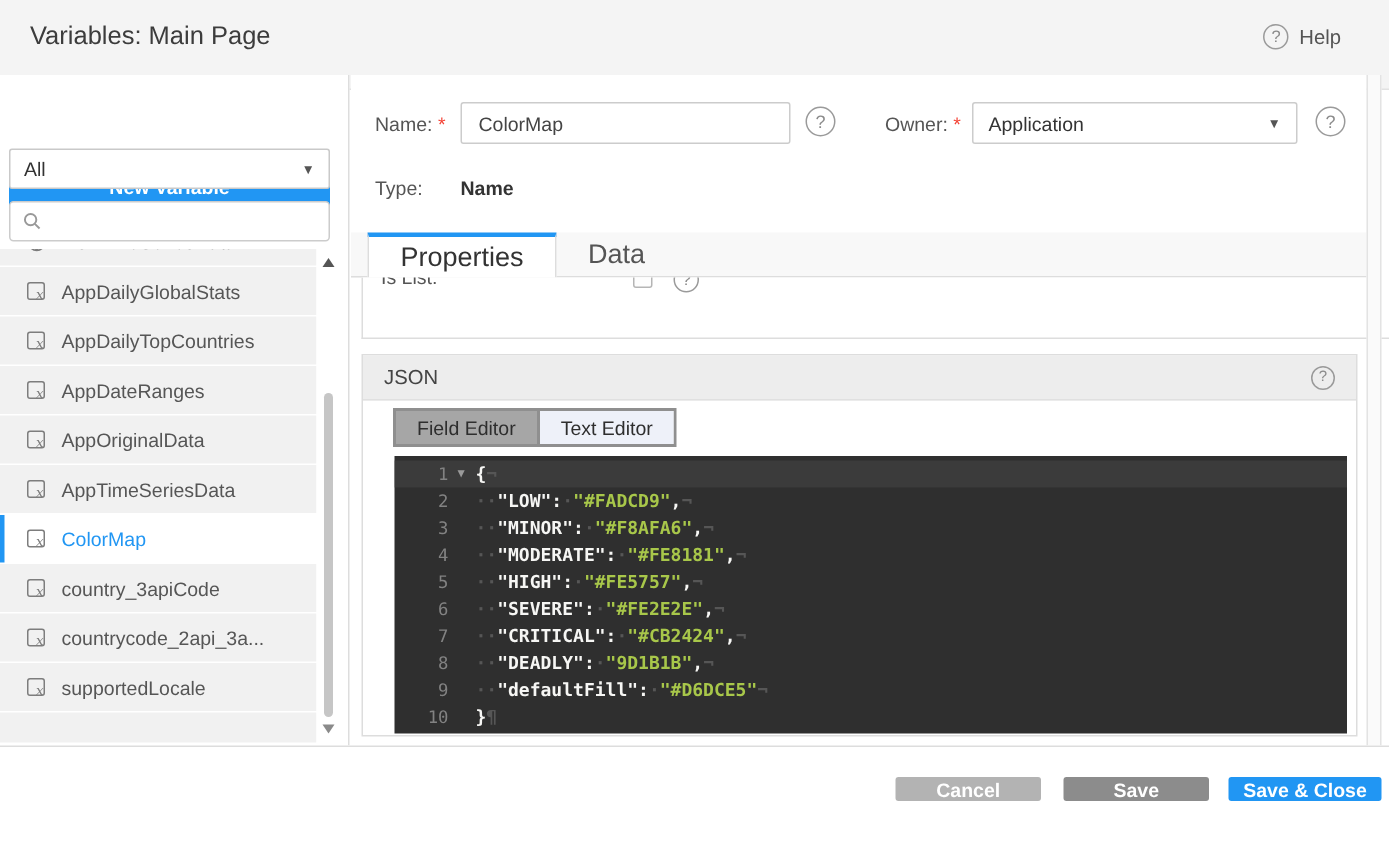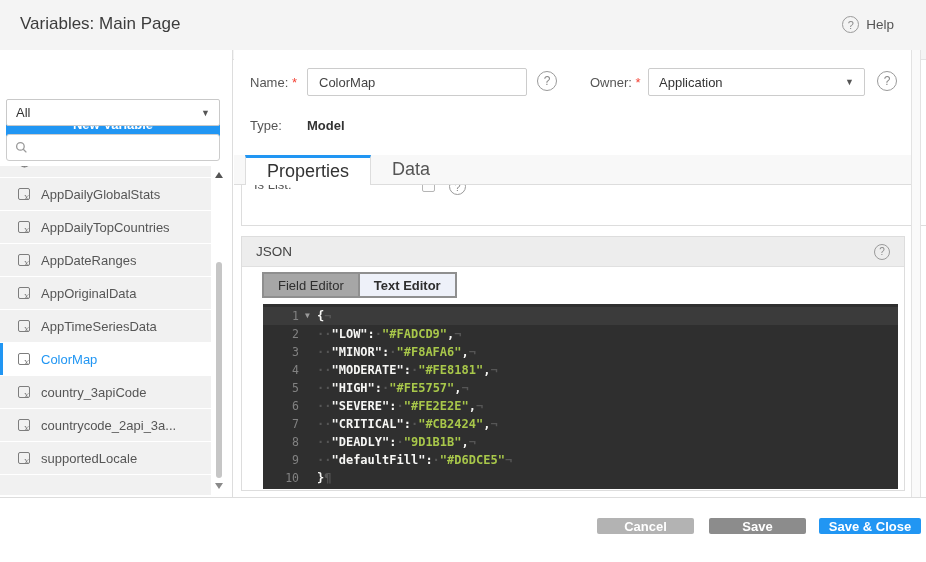--- a/index.html
+++ b/index.html
@@ -86,21 +86,21 @@
   .json-panel{position:absolute;left:7px;top:186px;width:664px;height:255px;box-sizing:border-box;
     border:1px solid var(--border);background:#fff;}
   .json-header{height:30px;background:#ededed;border-bottom:1px solid #e0e0e0;display:flex;
     align-items:center;justify-content:space-between;padding:13px 14px;box-sizing:border-box;}
   .json-title{font-size:13.5px;color:#444;}
   .json-body{position:relative;height:223px;}
   .seg-control{position:absolute;left:20px;top:5px;display:flex;border:2px solid #8f8f8f;
     box-sizing:border-box;height:26px;}
   .seg-btn{display:flex;align-items:center;padding:0 14px;font-size:13px;color:#2e2e2e;cursor:pointer;}
   .seg-btn.seg-field{background:#a6a6a6;}
-  .seg-btn.seg-text{background:#eef1f9;border-left:2px solid #8f8f8f;font-weight:bold;}
+  .seg-btn.seg-text{background:#eef1f9;border-left:2px solid #8f8f8f;}
   
   .code-editor{position:absolute;left:21px;top:37px;width:635px;height:185px;background:#2f2f2f;
     overflow:hidden;font-family:"DejaVu Sans Mono",monospace;font-size:12px;font-weight:bold;
     padding-top:3px;box-sizing:border-box;cursor:text;}
   .code-line{display:flex;height:18px;line-height:18px;white-space:pre;}
   .code-line.active{background:#3b3b3b;}
   .ln-num{width:36px;text-align:right;color:#828282;font-size:11.5px;font-weight:normal;flex:0 0 auto;}
   .ln-fold{width:17px;text-align:center;color:#9a9a9a;font-size:8px;flex:0 0 auto;}
   .ln-code{padding-left:1px;}
   .seg-plain{color:#f6f6f4;}
@@ -228,21 +228,21 @@
   <div class="fld-label" style="left:356px;top:25px;">
     <span>Owner:</span> <span class="req">*</span>
   </div>
   <div class="owner-select">
     <span>Application</span>
     <span class="dd-arrow">▼</span>
   </div>
   <span class="qicon big" style="position:absolute;left:643px;top:21px;">?</span>
 
   <div class="fld-label" style="left:16px;top:68px;">Type:</div>
-  <div class="type-value">Model</div>
+  <div class="type-value">Name</div>
 
   <div class="tab-strip" id="tab-strip">
       <div class="tab active">Properties</div>
       <div class="tab">Data</div>
     </div>
 
   <div class="islist-panel">
     <div class="islist-label">Is List:</div>
     <div class="islist-check"></div>
     <span class="qicon islist-q">?</span>

